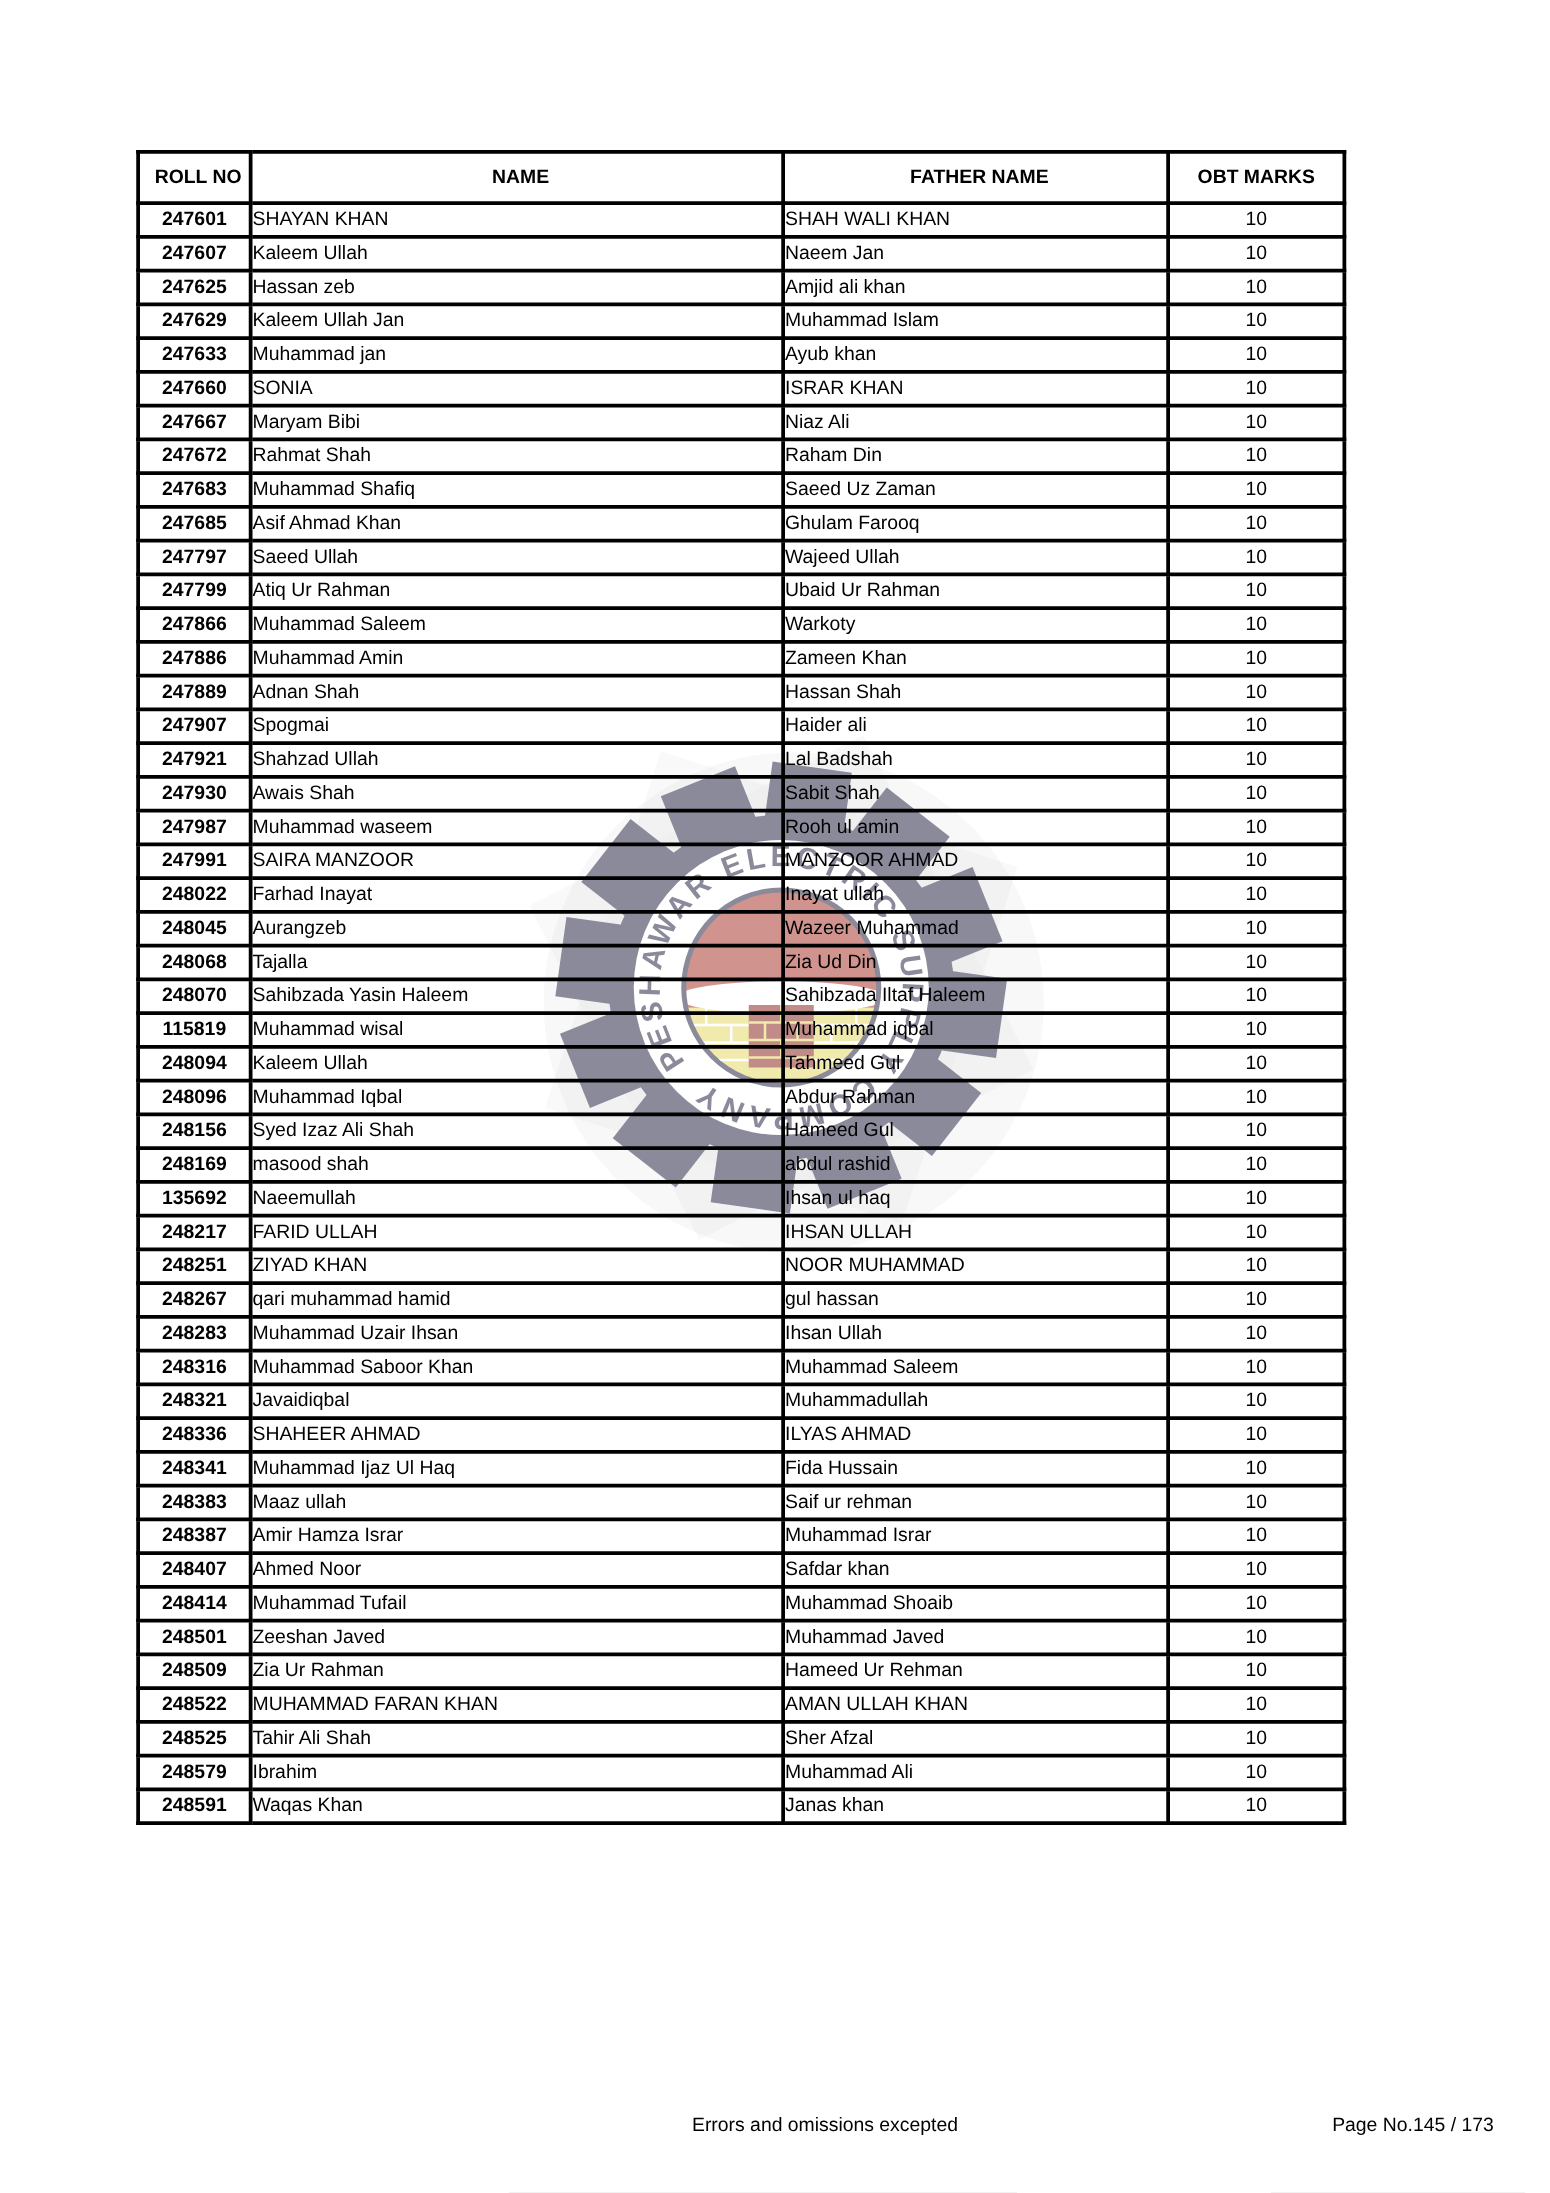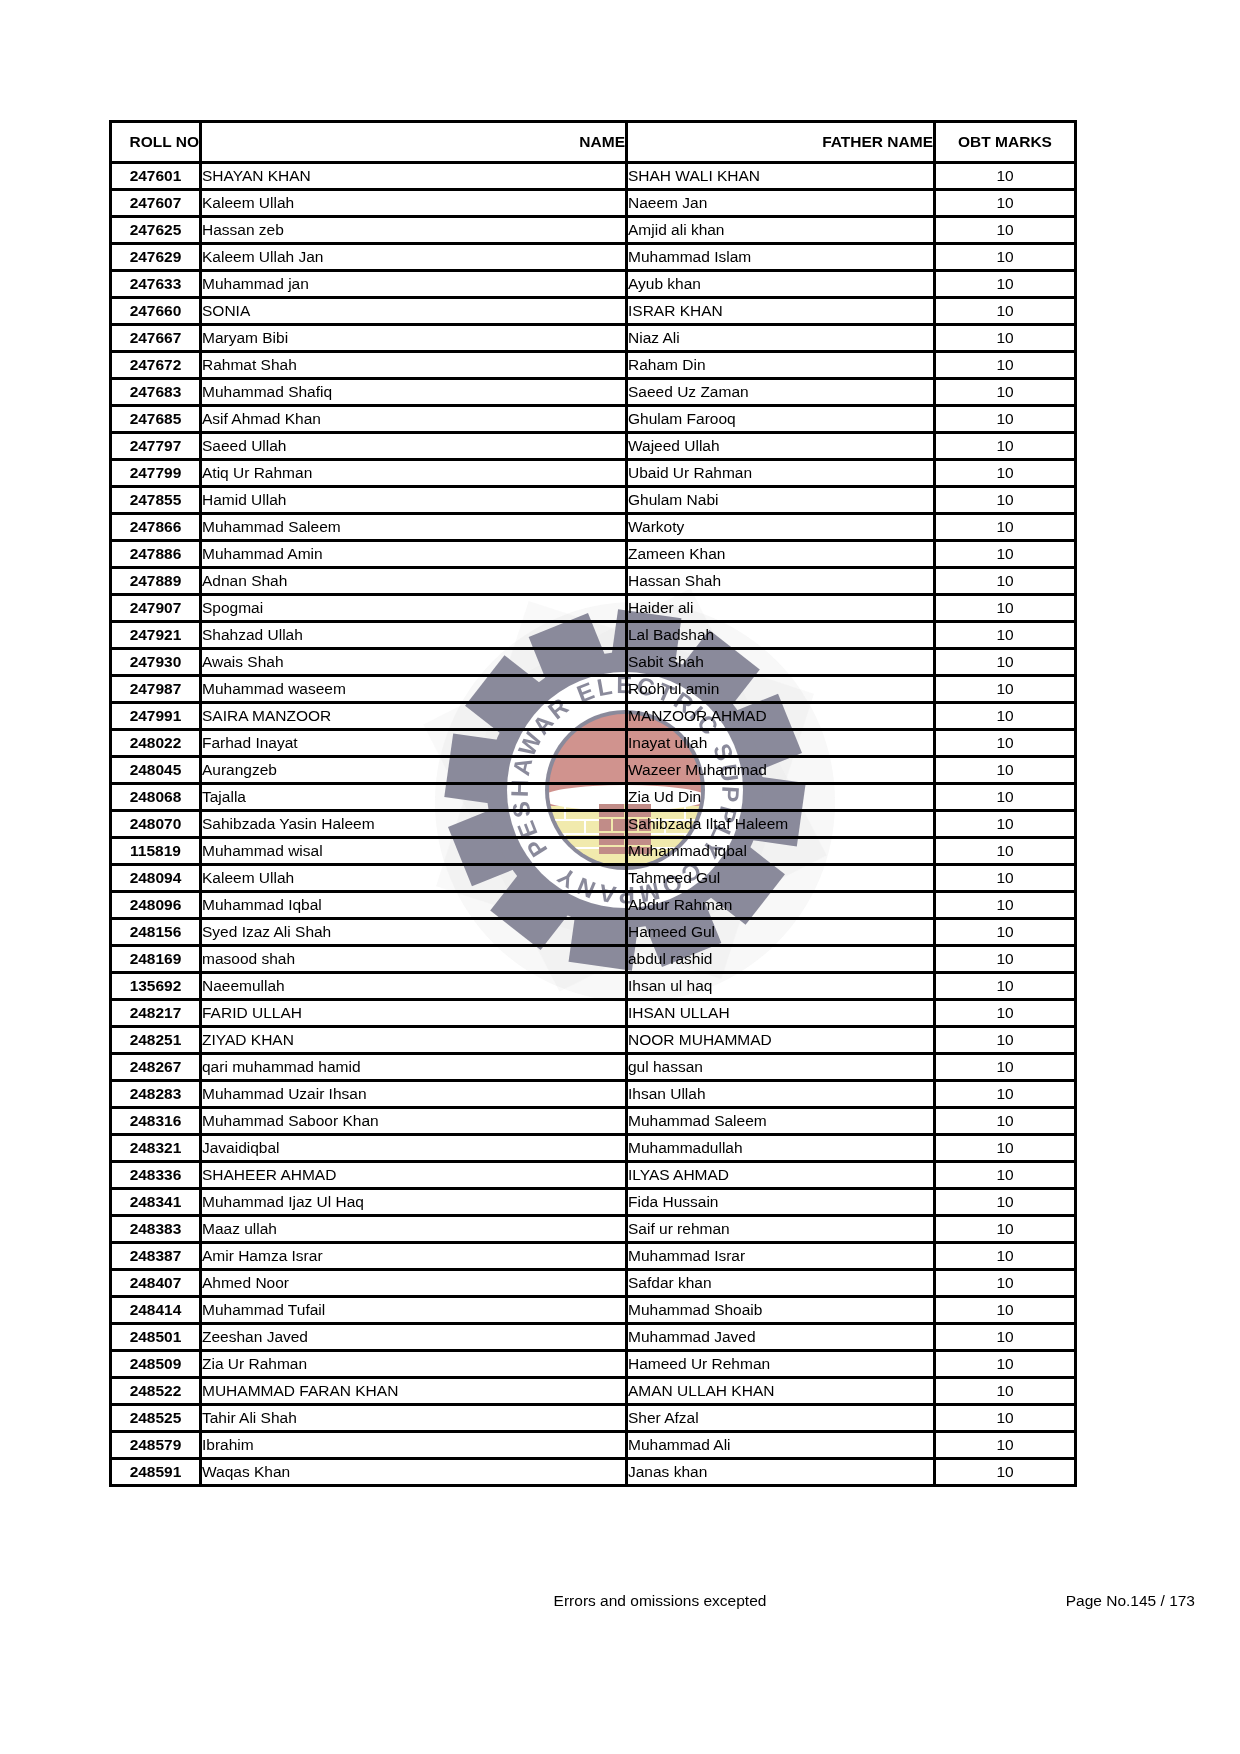--- a/index.html
+++ b/index.html
@@ -34,39 +34,39 @@
     font-size:15.5px;
     color:#000;
     background:transparent;
     overflow:hidden;
     white-space:nowrap;
     padding:0;
   }
   table.results thead th{
     height:38px;
     font-weight:bold;
-    text-align:right;
+    text-align:center;
     padding-left:6px;
     vertical-align:middle;
   }
   table.results thead th.marks-h{
     text-align:center;
     padding-left:0;
   }
   table.results tbody td{
     height:24px;
     vertical-align:middle;
   }
   td.c-roll{font-weight:bold;text-align:center;padding-right:9px;}
   td.c-name,td.c-father{text-align:left;padding-left:5px;}
   td.c-marks{text-align:center;}
   
   .footer{
     position:absolute;
-    left:0;top:1592px;
+    left:0;top:1692px;
     width:100%;
     height:22px;
     font-size:15.5px;
     color:#000;
     z-index:1;
   }
   .footer .foot-center{
     position:absolute;left:400px;width:520px;text-align:center;
   }
   .footer .foot-right{
@@ -234,26 +234,20 @@
           <td class="c-father">Wajeed Ullah</td>
           <td class="c-marks">10</td>
         </tr>
         <tr>
           <td class="c-roll">247799</td>
           <td class="c-name">Atiq Ur Rahman</td>
           <td class="c-father">Ubaid Ur Rahman</td>
           <td class="c-marks">10</td>
         </tr>
         <tr>
-          <td class="c-roll">247855</td>
-          <td class="c-name">Hamid Ullah</td>
-          <td class="c-father">Ghulam Nabi</td>
-          <td class="c-marks">10</td>
-        </tr>
-        <tr>
           <td class="c-roll">247866</td>
           <td class="c-name">Muhammad Saleem</td>
           <td class="c-father">Warkoty</td>
           <td class="c-marks">10</td>
         </tr>
         <tr>
           <td class="c-roll">247886</td>
           <td class="c-name">Muhammad Amin</td>
           <td class="c-father">Zameen Khan</td>
           <td class="c-marks">10</td>

